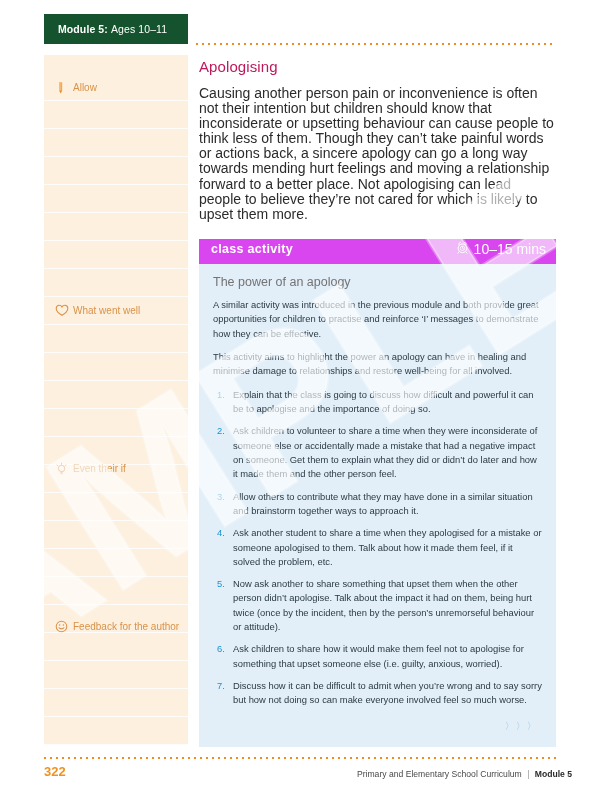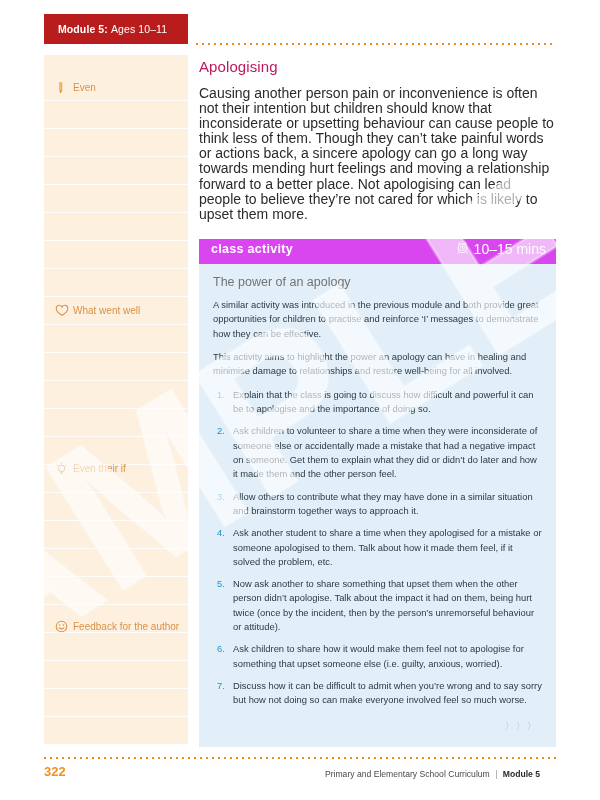--- a/index.html
+++ b/index.html
@@ -28,21 +28,21 @@
     left: 0; top: 0;
     width: 600px;
     height: 52px;
   }
   .module-badge {
     position: absolute;
     left: 44px;
     top: 14px;
     width: 144px;
     height: 30px;
-    background: #b91c1c;
+    background: #14532d;
     display: flex;
     align-items: center;
     padding-left: 14px;
     box-sizing: border-box;
     color: #ffffff;
     font-size: 10.5px;
     letter-spacing: .1px;
   }
   .module-badge .bold { font-weight: bold; }
   .module-badge .light { font-weight: normal; margin-left: 3px; }
@@ -206,21 +206,21 @@
   .page-number {
     position: absolute;
     left: 44px;
     top: 764px;
     font-size: 13px;
     font-weight: bold;
     color: #F0921F;
   }
   .footer-right {
     position: absolute;
-    right: 60px;
+    right: 28px;
     top: 769px;
     font-size: 8.6px;
     color: #4A4A4A;
     white-space: nowrap;
   }
   .footer-right .sep { color: #9A9A9A; margin: 0 3px; }
   .footer-right .mod { font-weight: bold; color: #2B2B2B; }
 
   
   .watermark {
@@ -248,21 +248,21 @@
     <div class="rules"></div>
 
     <div class="side-label" id="sl0">
       <span class="ic">
         <svg viewBox="0 0 13 14" width="13" height="14">
           <path d="M4.2 1.2 L7.2 1.2 L7.2 9.6 L5.7 12.4 L4.2 9.6 Z" fill="#F3A94E"></path>
           <path d="M4.2 1.2 L5.6 1.2 L5.6 9.9 L4.2 9.6 Z" fill="#F6C183"></path>
           <path d="M4.6 9.7 L6.8 9.7 L5.7 12.3 Z" fill="#E08A3A"></path>
         </svg>
       </span>
-      <span class="txt">Even</span>
+      <span class="txt">Allow</span>
     </div>
 
     <div class="side-label" id="sl1">
       <span class="ic">
         <svg viewBox="0 0 14 13" width="14" height="13">
           <path d="M7 11.3 C7 11.3 1.2 7.8 1.2 4.4 C1.2 2.5 2.6 1.3 4.1 1.3 C5.3 1.3 6.5 2.1 7 3.1 C7.5 2.1 8.7 1.3 9.9 1.3 C11.4 1.3 12.8 2.5 12.8 4.4 C12.8 7.8 7 11.3 7 11.3 Z" fill="none" stroke="#D99248" stroke-width="1.1"></path>
         </svg>
       </span>
       <span class="txt">What went well</span>
     </div>

